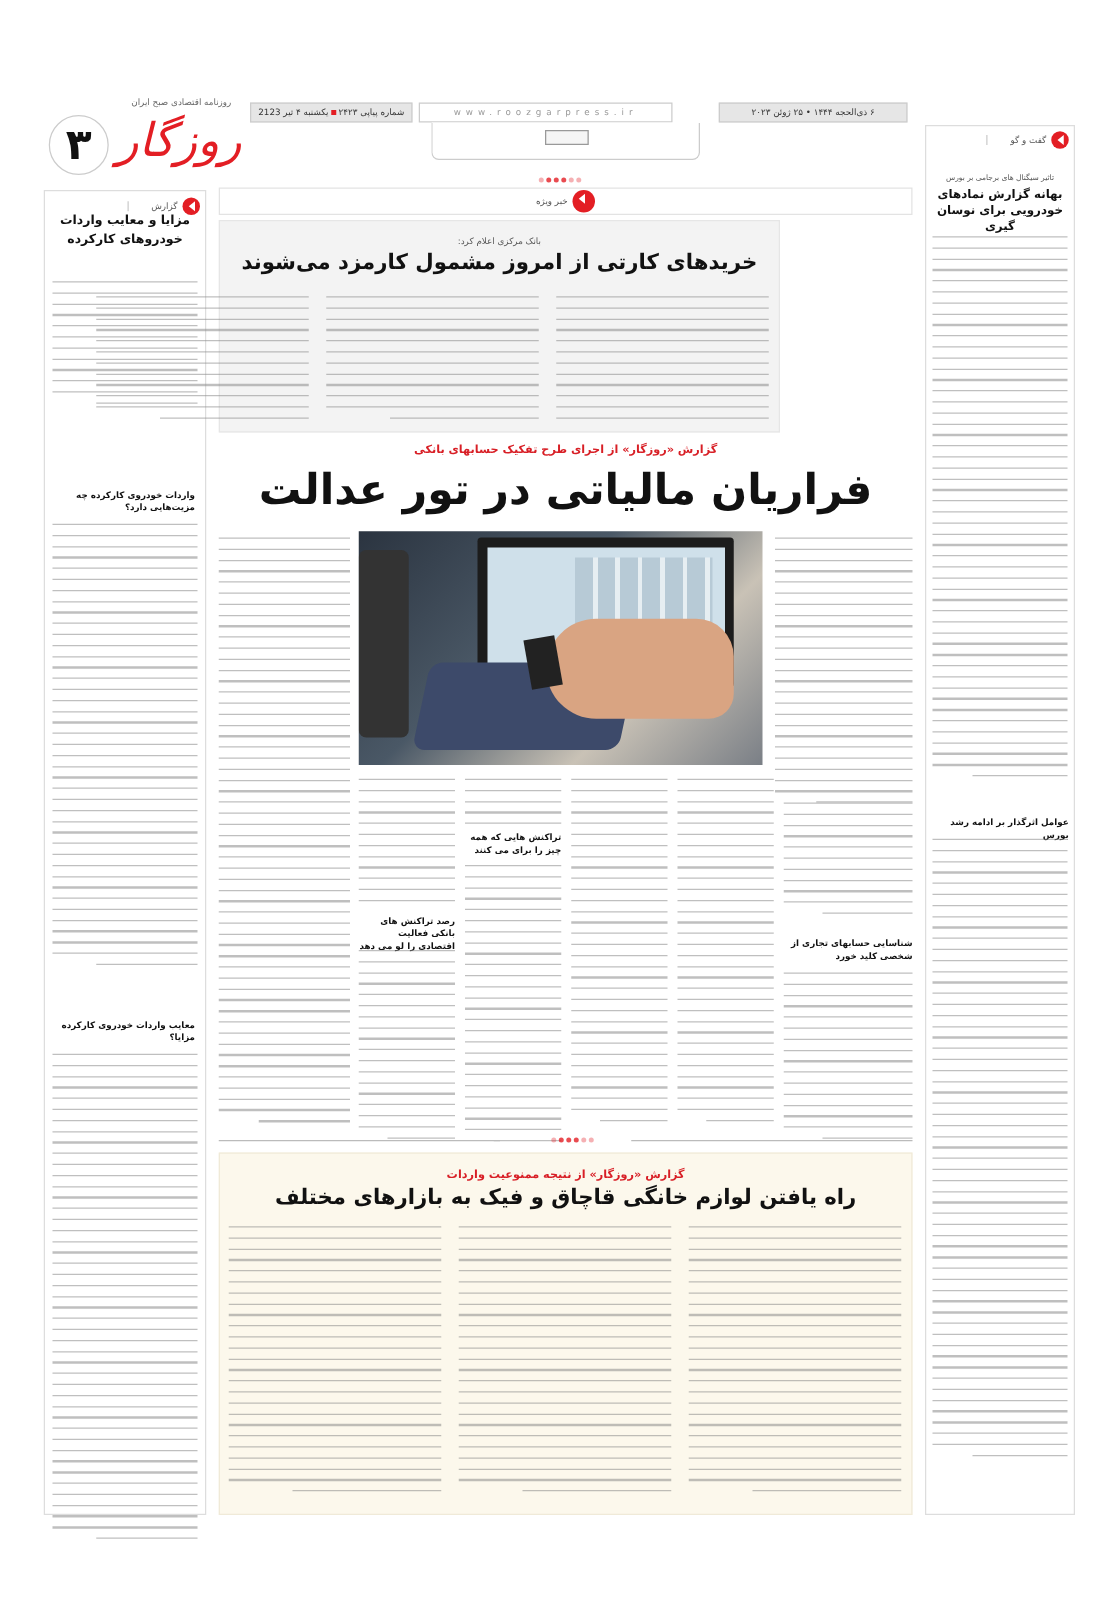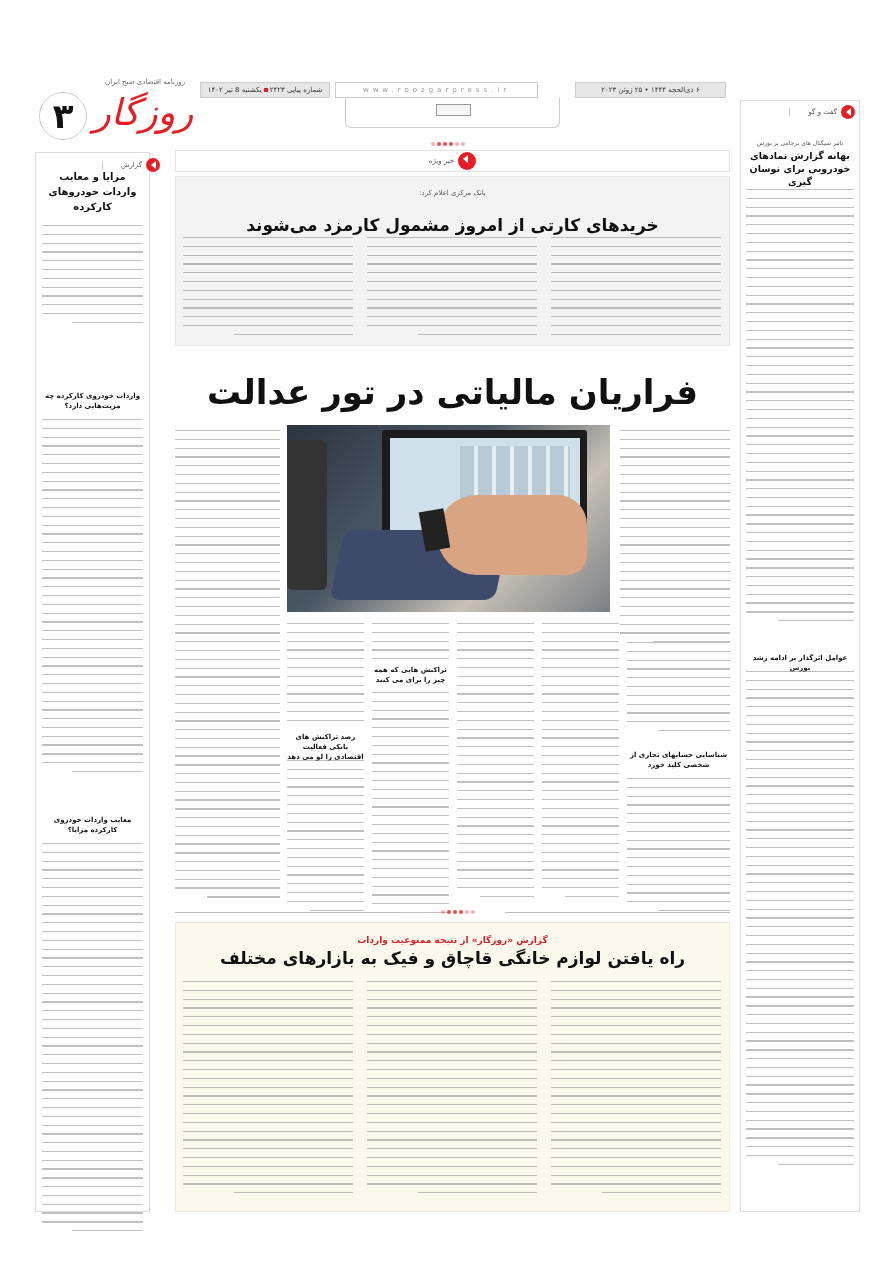--- a/index.html
+++ b/index.html
@@ -27,21 +27,21 @@
   
   .box{position:absolute;border:1px solid #ddd;background:#fff}
   .gray{background:#f3f3f3}
   .cream{background:#fcf8ec}
   .kicker{font-size:7px;color:#555;text-align:center}
   .kicker.red{color:#d81f26;font-size:9px;font-weight:bold}
   .head{text-align:center;font-weight:bold;color:#111}
   .lines{position:absolute}
   .lines div{height:1.3px;background:#8a8a8a;margin-bottom:7.5px;opacity:.55}
   .lines div.s{width:70%;margin-right:0}
-  .sub{font-size:7px;font-weight:bold;text-align:center;color:#111;line-height:10px}
+  .sub{font-size:7px;font-weight:bold;text-align:right;color:#111;line-height:10px}
   .rule{position:absolute;height:1px;background:#bbb}
   .photo{position:absolute;left:252px;top:355px;width:323px;height:187px;background:linear-gradient(135deg,#2b3440 0%,#4a5866 40%,#c9c2b6 70%,#7a7f86 100%);overflow:hidden}
   .photo .screen{position:absolute;left:95px;top:5px;width:205px;height:120px;background:#1c1c1c;border-radius:3px}
   .photo .scr-in{position:absolute;left:8px;top:8px;width:190px;height:100px;background:#cfe0ea}
   .photo .scr-in:before{content:"";position:absolute;left:70px;top:8px;width:110px;height:85px;background:repeating-linear-gradient(90deg,#b7cad6 0 14px,#e6eef2 14px 18px)}
   .photo .pos{position:absolute;left:50px;top:105px;width:165px;height:70px;background:#3d4a6a;border-radius:10px;transform:skewX(-12deg)}
   .photo .card{position:absolute;left:135px;top:85px;width:25px;height:40px;background:#222;transform:rotate(-10deg)}
   .photo .hand{position:absolute;left:150px;top:70px;width:150px;height:80px;background:#d9a482;border-radius:40px 30px 20px 40px}
   .photo .scanner{position:absolute;left:0;top:15px;width:40px;height:150px;background:#333;border-radius:6px}
 </style>
@@ -52,31 +52,31 @@
 
   <div class="logo-wrap">
     <div class="tagline">روزنامه اقتصادی صبح ایران</div>
     <div class="page-num">۳</div>
     <div class="logo">روزگار</div>
   </div>
 
   <div class="hbar" style="left:165px;width:130px">
     <span>شماره پیاپی ۲۴۲۳</span>
     <span class="dot"></span>
-    <span>یکشنبه 8 تیر ۱۴۰۲</span>
+    <span>یکشنبه ۴ تیر 2123</span>
   </div>
   <div class="hbar url" style="left:300px;width:203px">www.roozgarpress.ir</div>
   <div class="hsub" style="left:310px;width:215px">
     <div style="position:absolute;left:90px;top:6px;width:35px;height:12px;border:1px solid #999;background:#f5f5f5"></div>
   </div>
   <div class="hbar" style="left:540px;width:151px">۶ ذی‌الحجه ۱۴۴۴ • ۲۵ ژوئن ۲۰۲۳</div>
 
   <div class="dots" style="left:395px;top:72px"><i class="l"></i><i class="l"></i><i></i><i></i><i></i><i class="l"></i></div>
 
-  <div class="box" style="left:0;top:82px;width:115px;height:1060px">
+  <div class="box" style="left:0;top:82px;width:130px;height:1060px">
     <div class="tag" style="left:4px;top:4px;width:120px;flex-direction:row">
       <span class="ico"></span>
       <span class="lbl">گزارش</span>
     </div>
     <div class="head" style="margin-top:16px;font-size:10px;line-height:15px;padding:0 10px">مزایا و معایب واردات خودروهای کارکرده</div>
     <div class="lines" style="left:6px;right:6px;top:72px">
       <div></div>
         <div></div>
         <div></div>
         <div></div>
@@ -181,23 +181,23 @@
         <div></div>
         <div class="s"></div>
     </div>
   </div>
 
   <div class="tag" style="left:140px;top:80px;width:555px;border:1px solid #e3e3e3;height:22px;padding:0 6px;justify-content:center">
     <span class="ico" style="width:18px;height:18px"></span>
     <span>خبر ویژه</span>
   </div>
 
-  <div class="box gray" style="left:140px;top:106px;width:555px;height:170px;border-color:#e6e6e6">
+  <div class="box gray" style="left:140px;top:106px;width:449px;height:170px;border-color:#e6e6e6">
     <div class="kicker" style="margin-top:12px">بانک مرکزی اعلام کرد:</div>
-    <div class="head" style="font-size:17px;margin-top:18px">خریدهای کارتی از امروز مشمول کارمزد می‌شوند</div>
+    <div class="head" style="font-size:17px;margin-top:3px">خریدهای کارتی از امروز مشمول کارمزد می‌شوند</div>
     <div class="lines" style="right:8px;width:170px;top:60px">
         <div></div>
         <div></div>
         <div></div>
         <div></div>
         <div></div>
         <div></div>
         <div></div>
         <div></div>
         <div></div>
@@ -228,20 +228,21 @@
         <div></div>
         <div></div>
         <div></div>
         <div></div>
         <div></div>
         <div></div>
         <div class="s"></div>
       </div>
   </div>
 
+  <div class="kicker red abs" style="left:140px;width:555px;top:285px">گزارش «روزگار» از اجرای طرح تفکیک حسابهای بانکی</div>
   <div class="head abs" style="left:140px;width:555px;top:300px;font-size:34px;line-height:44px">فراریان مالیاتی در تور عدالت</div>
 
   <div class="lines" style="left:140px;width:105px;top:360px">
     <div></div>
       <div></div>
       <div></div>
       <div></div>
       <div></div>
       <div></div>
       <div></div>

